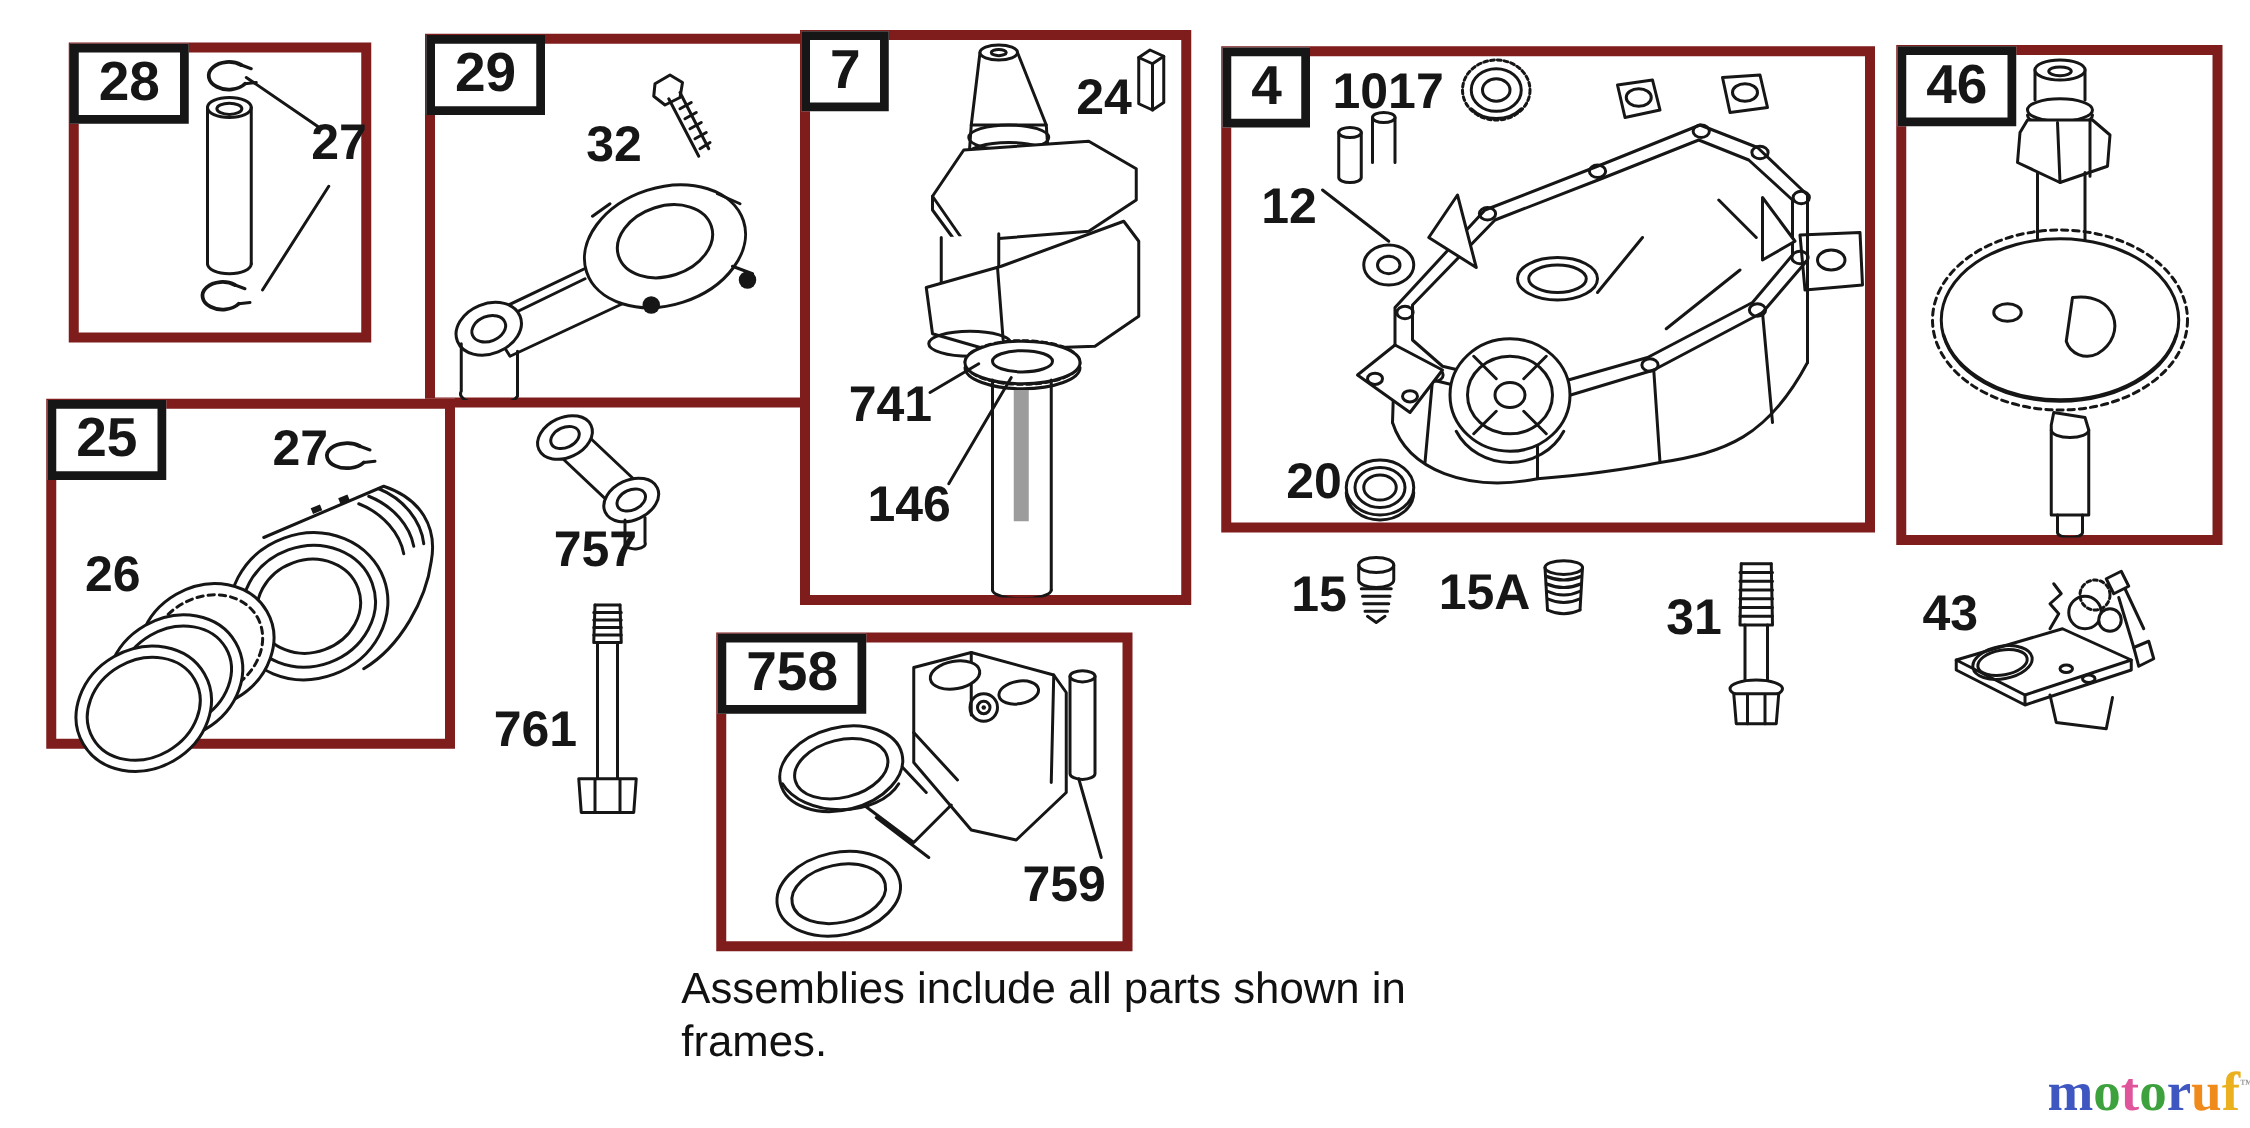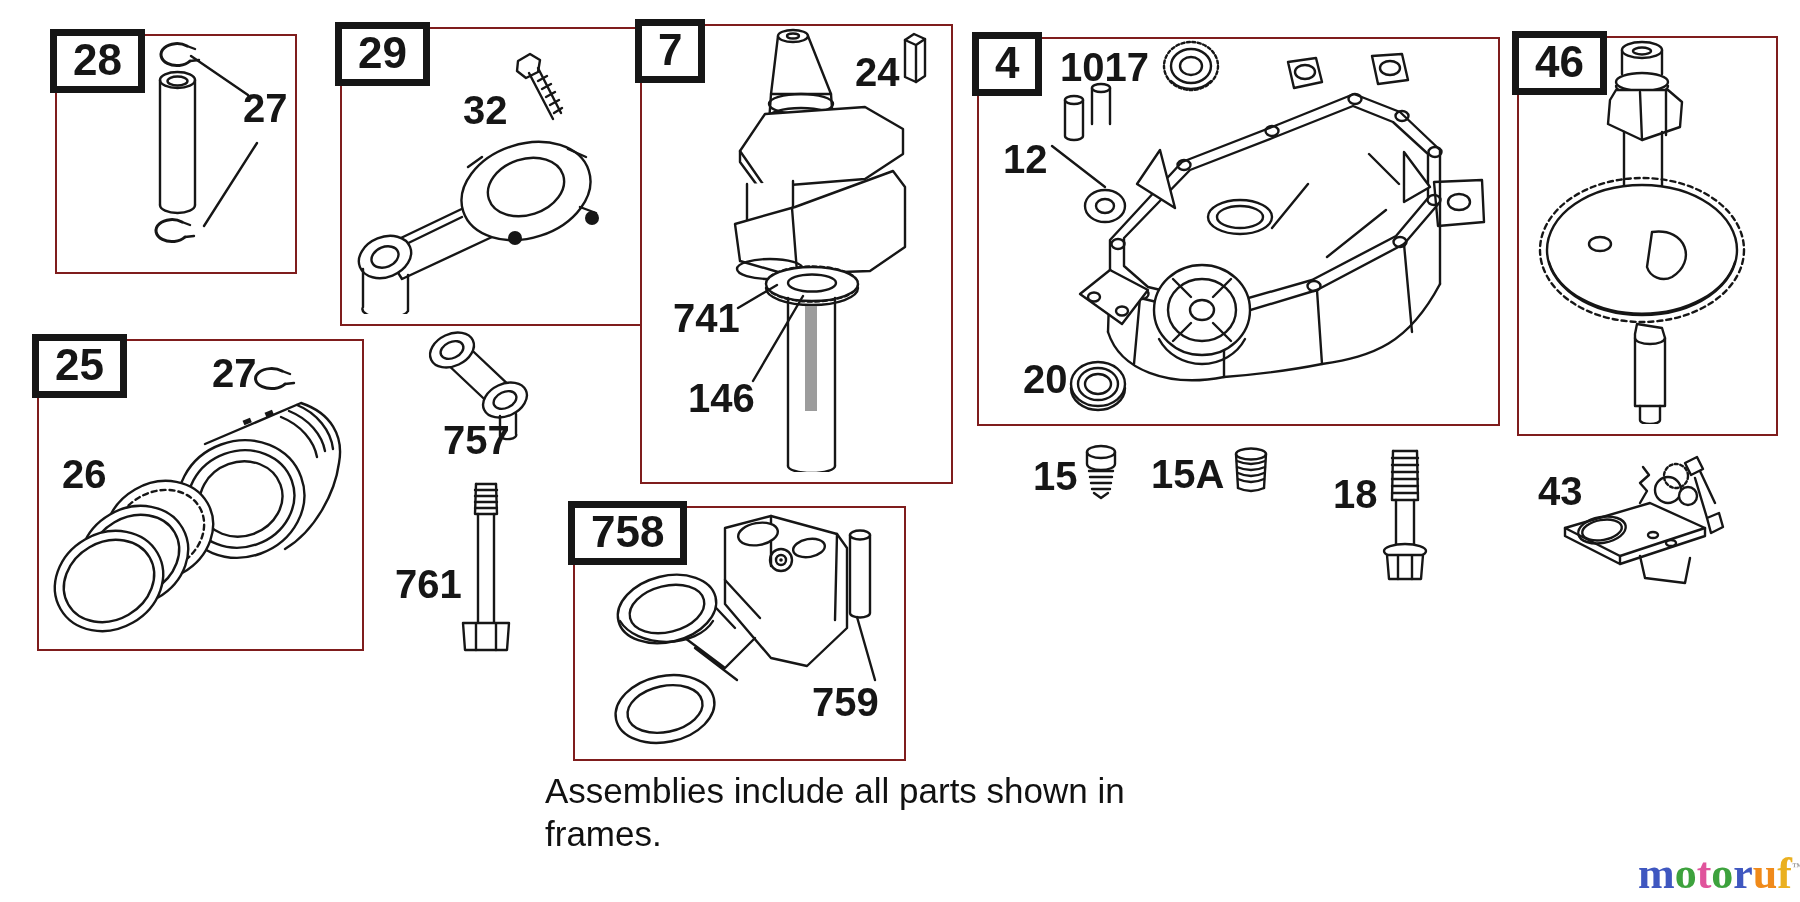--- a/index.html
+++ b/index.html
@@ -1,18 +1,18 @@
 <!DOCTYPE html>
 <html><head>
 <meta charset="utf-8">
 <style>
   html,body{margin:0;padding:0;background:#fff;}
   #canvas{position:relative;width:1800px;height:902px;background:#ffffff;overflow:hidden;
           font-family:"Liberation Sans",sans-serif;color:#161616;}
-  .frame{position:absolute;border:2px solid #7f1d1d;box-sizing:border-box;background:#fff;}
+  .frame{position:absolute;border:8px solid #7f1d1d;box-sizing:border-box;background:#fff;}
   .tag{position:absolute;left:-7px;top:-7px;border:7px solid #161616;background:#fff;
        font-weight:bold;font-size:44px;line-height:1.0;padding:2px 16px 4px 16px;z-index:5;}
   .plabel{position:absolute;font-weight:bold;font-size:40px;line-height:1.0;z-index:4;white-space:nowrap;}
   svg.art{position:absolute;left:0;top:0;z-index:1;}
   .s{stroke:#161616;stroke-width:2.4;fill:none;stroke-linejoin:round;stroke-linecap:round;}
   .sf{stroke:#161616;stroke-width:2.4;fill:#ffffff;stroke-linejoin:round;stroke-linecap:round;}
   .thk{stroke-width:3;}
   .footer{position:absolute;font-size:35px;line-height:1.22;color:#111;}
   .logo{position:absolute;font-family:"Liberation Serif",serif;font-weight:bold;font-size:44px;line-height:1;}
   .logo .letters span{letter-spacing:0px;}
@@ -204,21 +204,21 @@
       <ellipse class="s" cx="81" cy="206" rx="11" ry="7"></ellipse>
 
       <path class="sf" d="M133,194 C168,189 178,224 153,239 C143,244 131,239 128,229 Z"></path>
 
       <path class="sf" d="M116,296 L118,286 L143,290 L146,300 L146,368 L116,368 Z"></path>
       <path class="s" d="M116,300 A15,6 0 0 0 146,300"></path>
       <path class="s" d="M121,368 L121,382 M141,368 L141,382 M121,382 A10,4 0 0 0 141,382"></path>
     </svg>
   </div>
 
-  <div class="frame" style="left:37px;top:339px;width:327px;height:312px;text-align:center;">
+  <div class="frame" style="left:37px;top:319px;width:327px;height:280px;text-align:center;">
     <div class="tag">25</div>
     <svg class="art" width="313" height="298" viewBox="0 0 313 298">
 
       <path class="s thk" d="M243,30 A16,10 0 1 0 246,43"></path>
       <path class="s" d="M243,30 l8,3 M246,43 l9,-1"></path>
 
       <path class="sf" d="M166,103 L262,62 C292,72 305,95 300,122 C296,152 276,190 246,208"></path>
       <path class="s" d="M250,70 C270,78 283,94 286,110 M258,64 C278,72 292,90 294,108 M242,76 C262,84 275,100 278,116"></path>
       <ellipse class="sf" cx="202" cy="158" rx="64" ry="58" transform="rotate(-20 202 158)"></ellipse>
       <ellipse class="s" cx="202" cy="158" rx="54" ry="48" transform="rotate(-20 202 158)"></ellipse>
@@ -303,21 +303,21 @@
   <div class="plabel" style="left:1151px;top:454px;">15A</div>
 
   <svg class="art" style="left:1380px;top:443px;" width="60" height="148" viewBox="0 0 60 148">
     <path class="s" d="M13,8 L37,8 M12,15 L38,15 M12,22 L38,22 M12,29 L38,29 M12,36 L38,36 M12,43 L38,43 M12,50 L38,50 M13,57 L37,57"></path>
     <path class="s" d="M13,8 L12,57 M37,8 L38,57"></path>
     <path class="s" d="M16,57 L16,104 M34,57 L34,104"></path>
     <ellipse class="sf" cx="25" cy="108" rx="21" ry="7"></ellipse>
     <path class="sf" d="M7,112 L43,112 L41,136 L9,136 Z"></path>
     <path class="s" d="M18,113 L18,136 M32,113 L32,136"></path>
   </svg>
-  <div class="plabel" style="left:1333px;top:474px;">18</div>
+  <div class="plabel" style="left:1333px;top:474px;">31</div>
 
   <svg class="art" style="left:1545px;top:443px;" width="180" height="152" viewBox="0 0 180 152">
     <path class="sf" d="M20,85 L105,60 L160,85 L75,113 Z"></path>
     <path class="s" d="M20,85 L20,93 L75,121 L75,113 M160,85 L160,93 L75,121"></path>
     <ellipse class="s" cx="57" cy="87" rx="24" ry="13" transform="rotate(-10 57 87)"></ellipse>
     <ellipse class="s" cx="57" cy="87" rx="20" ry="10" transform="rotate(-10 57 87)"></ellipse>
     <ellipse class="s" cx="108" cy="92" rx="5" ry="3"></ellipse>
     <ellipse class="s" cx="126" cy="100" rx="5" ry="3"></ellipse>
     <circle class="sf" cx="123" cy="47" r="13"></circle>
       <circle class="sf" cx="143" cy="53" r="9"></circle>

